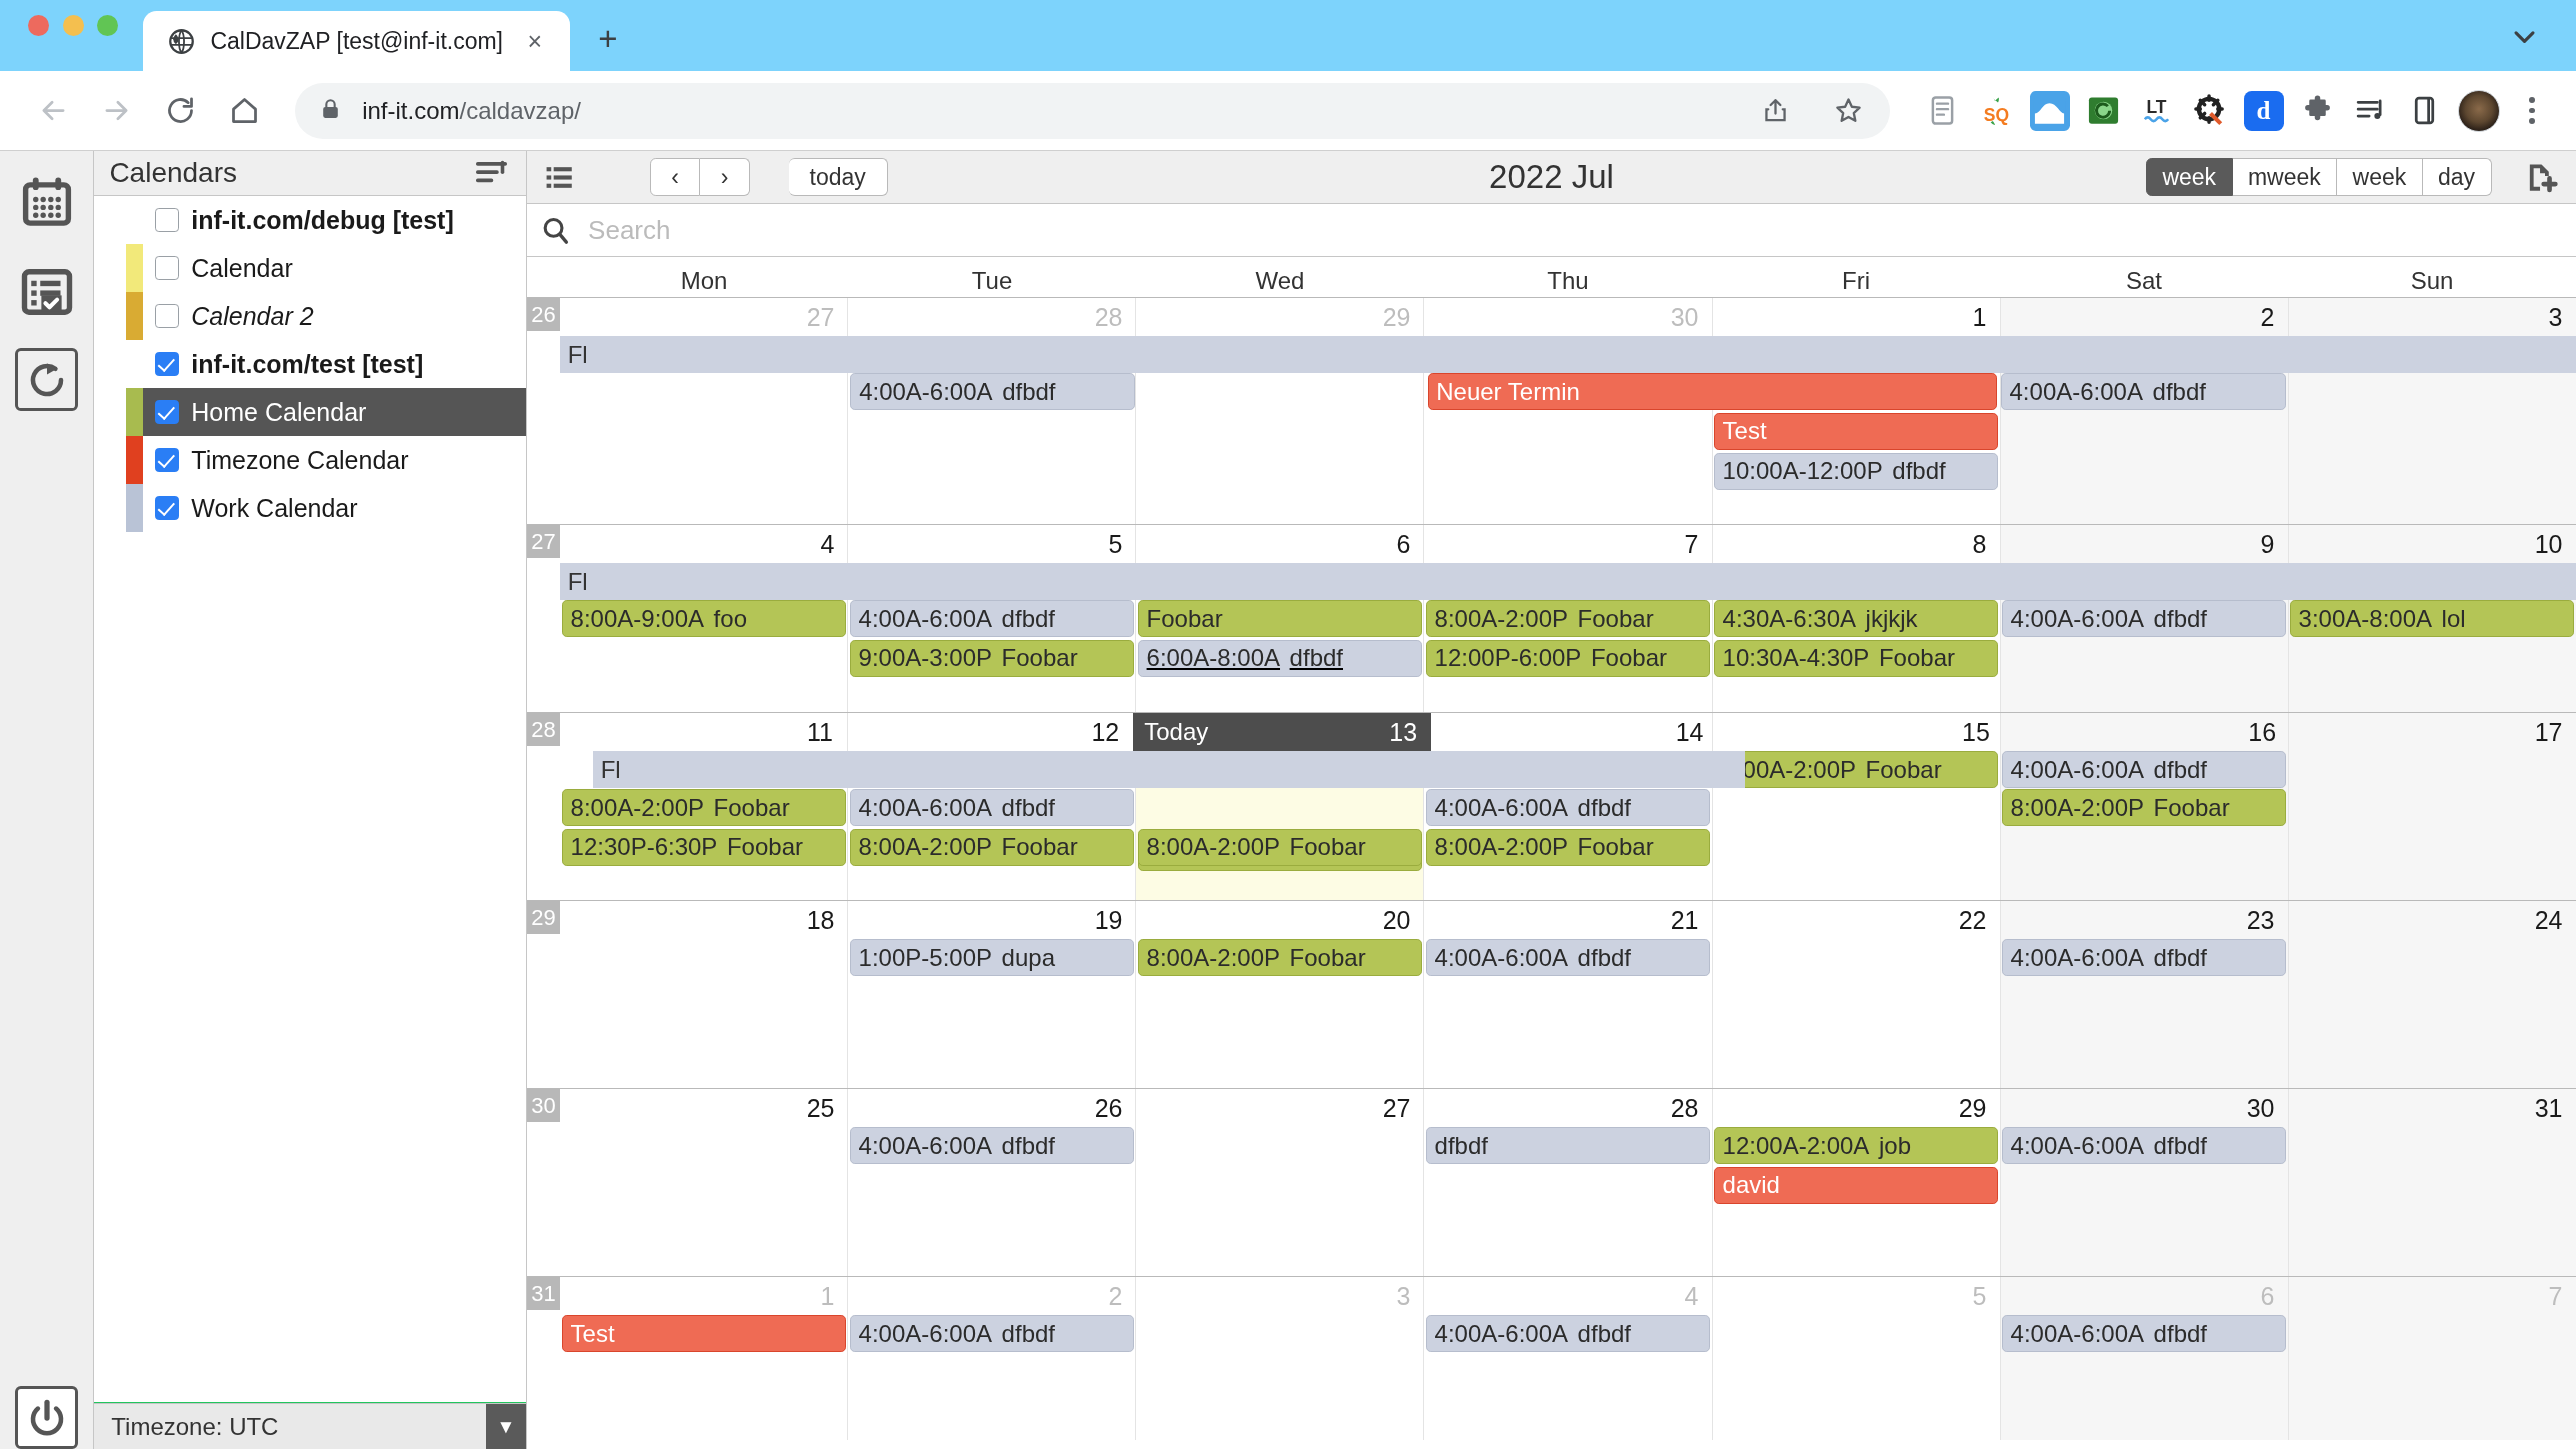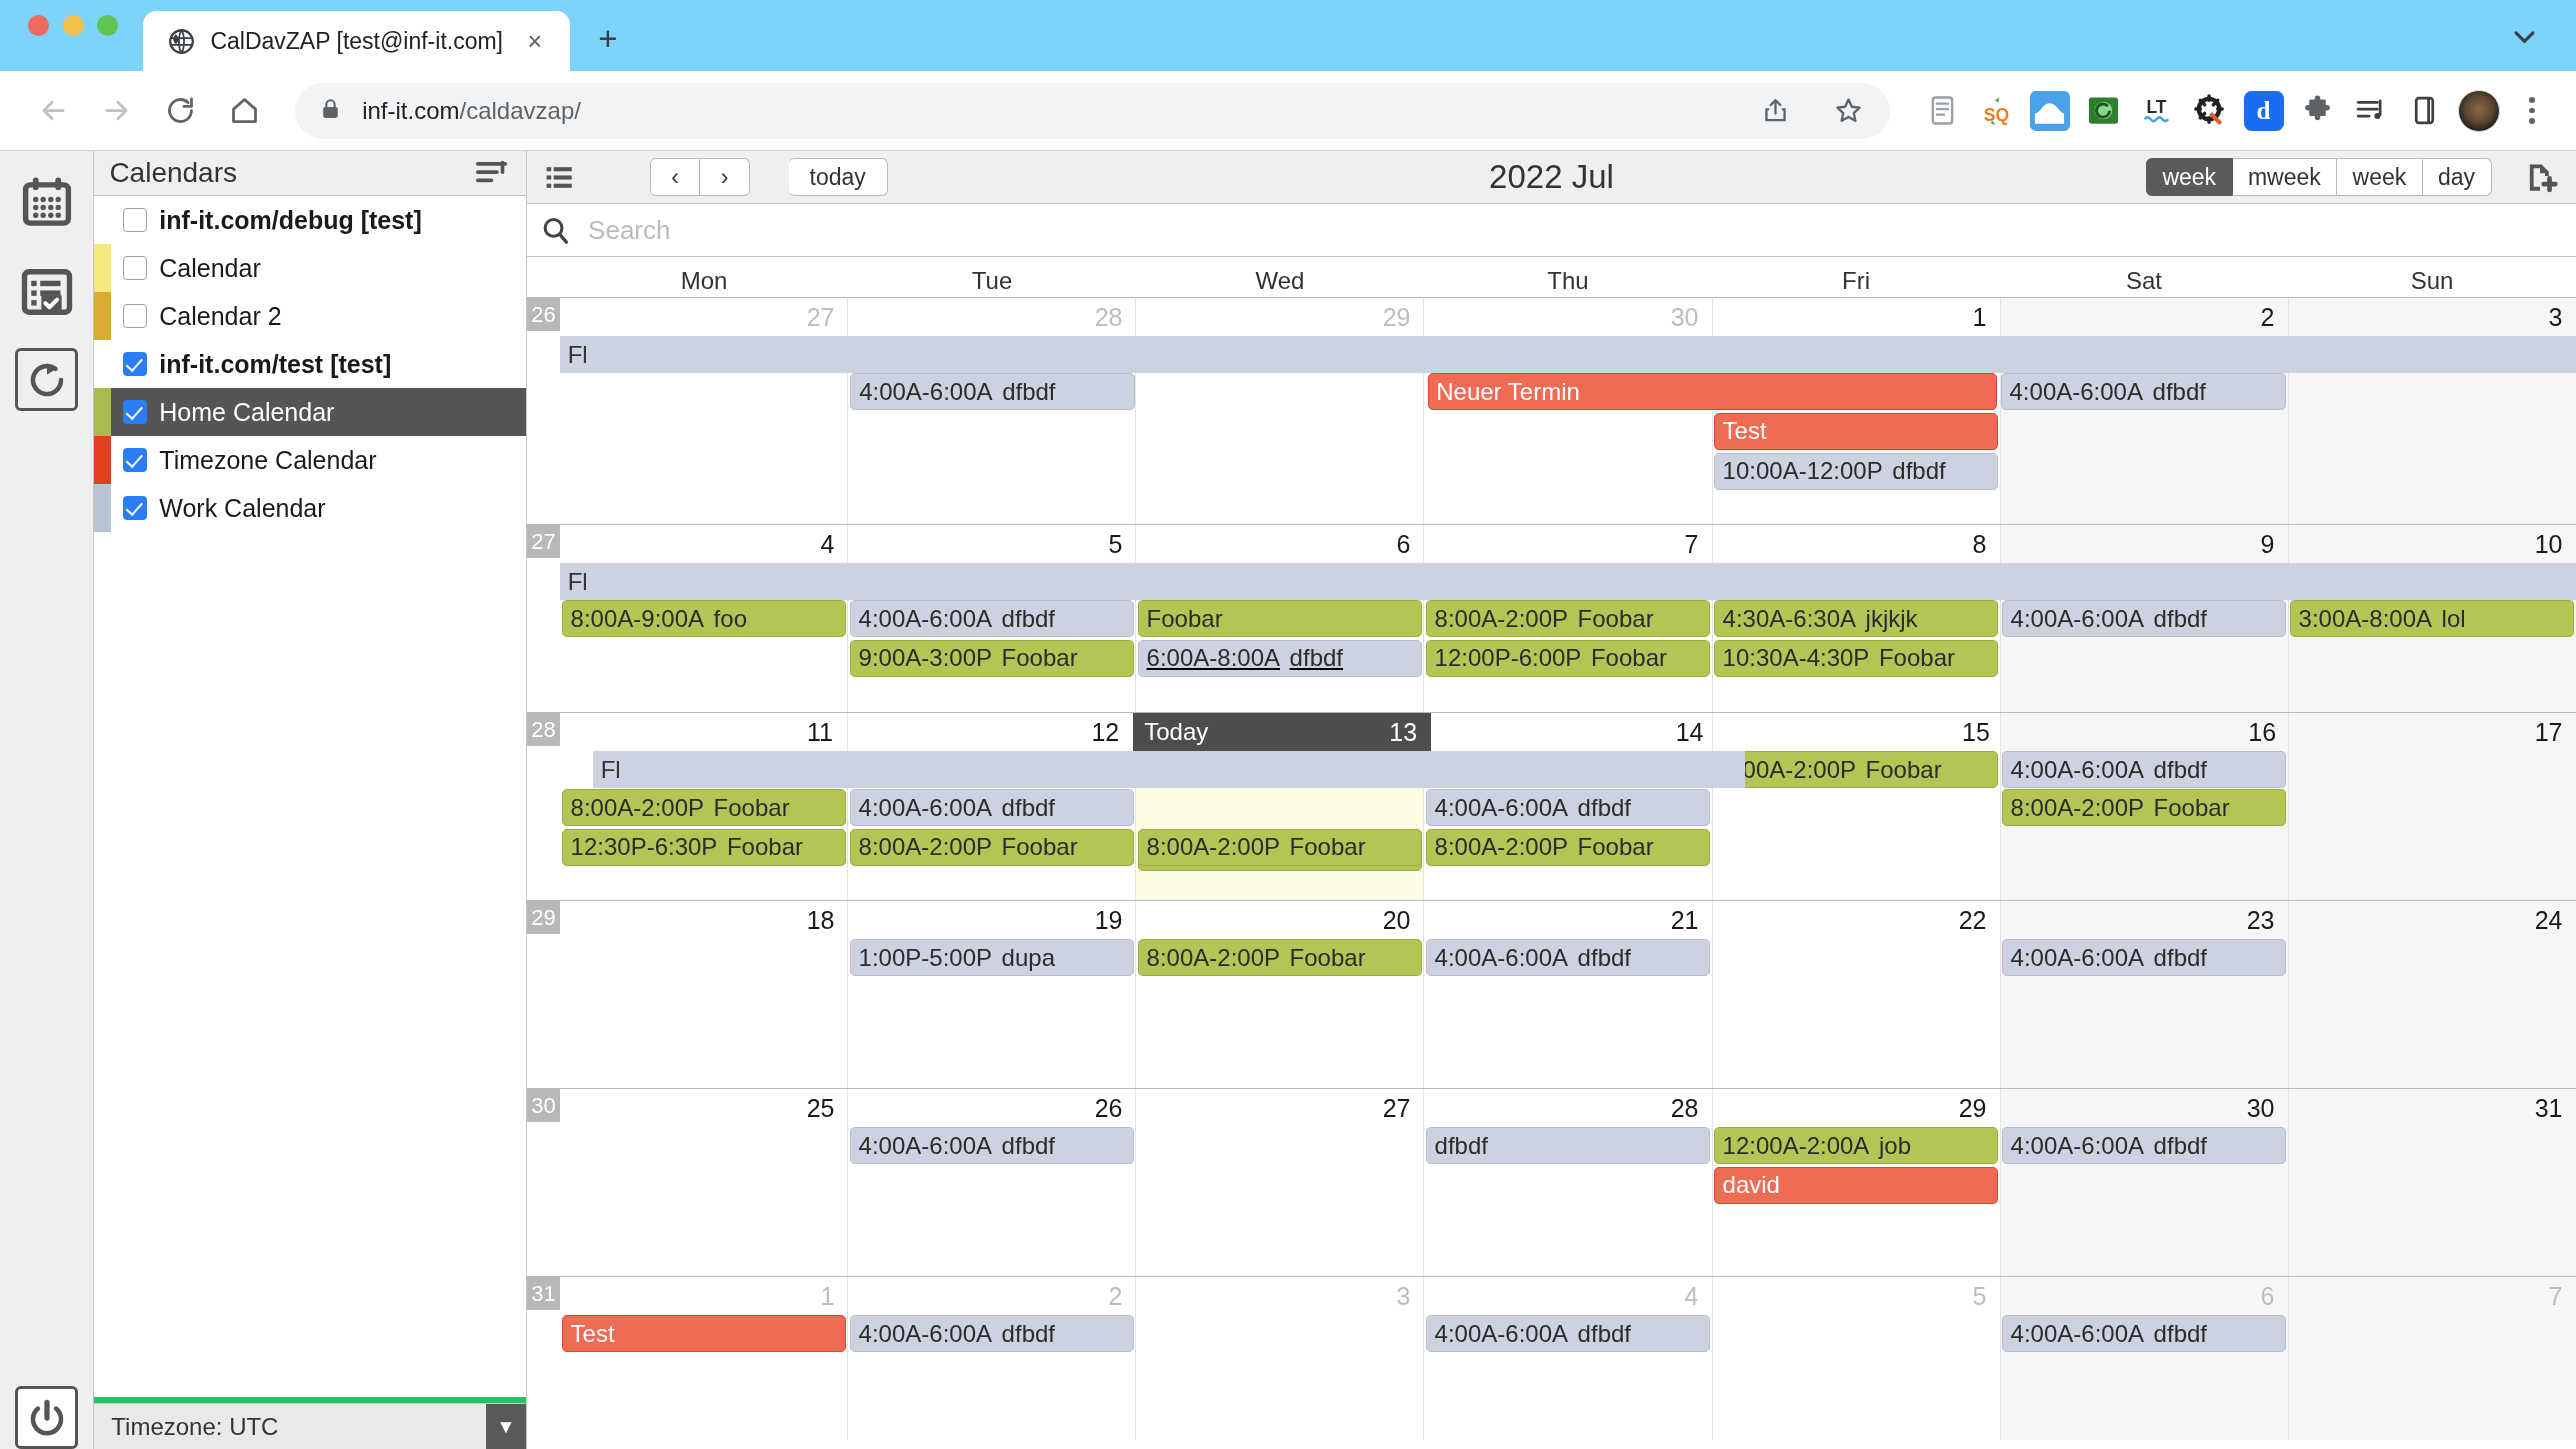--- a/index.html
+++ b/index.html
@@ -92,21 +92,21 @@
     width: 433px; flex: 0 0 433px; display: flex; flex-direction: column;
     background: #fff; border-right: 1px solid #c6c6c6;
   }
   .sb-head {
     height: 45px; background: #efefef; border-bottom: 1px solid #c6c6c6;
     display: flex; align-items: center; padding: 0 15.4px; gap: 9.6px;
   }
   .sb-title { font-size: 28px; color: #333; }
   .sb-head-icon { margin-left: auto; width: 38px; height: 38px; color: #555; display:flex; align-items:center; justify-content:center;}
 
-  .cal-list { flex: 1; overflow: hidden; border-bottom: 6px solid #22c55e; }
+  .cal-list { flex: 1; overflow: hidden; border-bottom: 1px solid #22c55e; padding-left: 32px; }
   .cal-row { display: flex; align-items: center; height: 48px; position: relative; }
   .cal-row.acct { padding-left: 17.3px; }
   .cal-row.child { padding-left: 17.3px; }
   .swatch { width: 17.3px; height: 48px; flex: 0 0 17.3px; }
   .cal-row.selected { background: #555; }
   .cal-row.selected .cal-label { color: #fff; }
   .cb {
     width: 24px; height: 24px; flex: 0 0 24px; border-radius: 3.8px; border: 1.9px solid #9aa0a6;
     background: #fff; margin: 0 12.5px 0 11.5px; position: relative;
   }
@@ -425,21 +425,21 @@
       <div class="cal-list" id="cal-list">
           <div class="cal-row acct">
             <span class="cb"></span>
             <span class="cal-label">inf-it.com/debug [test]</span>
           </div>
           <div class="cal-row child" style="padding-left: 0px;">
             <span class="swatch" style="background: rgb(242, 233, 122);"></span>
             <span class="cb"></span>
             <span class="cal-label">Calendar</span>
           </div>
-          <div class="cal-row child" style="padding-left: 0px;">
+          <div class="cal-row child" style="padding-left: 0px; font-style: italic;">
             <span class="swatch" style="background: rgb(217, 171, 51);"></span>
             <span class="cb"></span>
             <span class="cal-label">Calendar 2</span>
           </div>
           <div class="cal-row acct">
             <span class="cb checked"></span>
             <span class="cal-label">inf-it.com/test [test]</span>
           </div>
           <div class="cal-row child selected" style="padding-left: 0px;">
             <span class="swatch" style="background: rgb(168, 187, 79);"></span>

